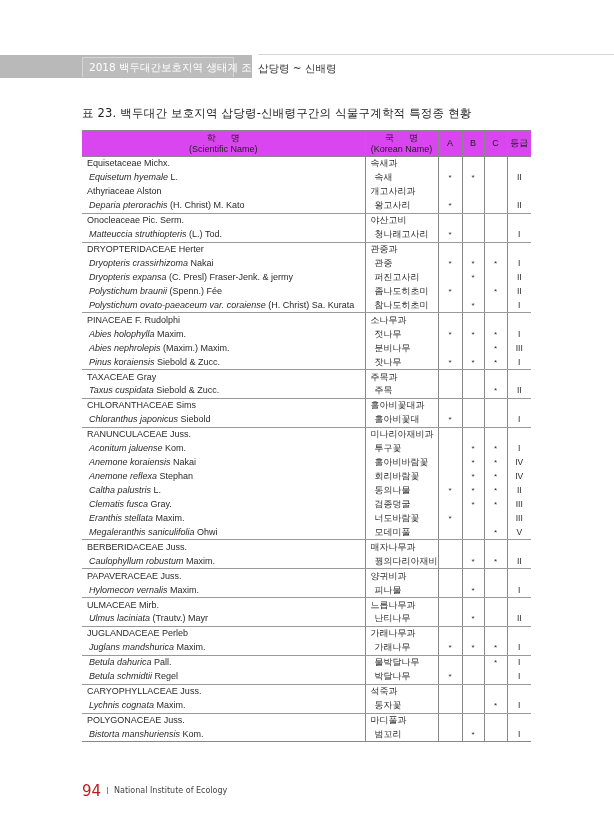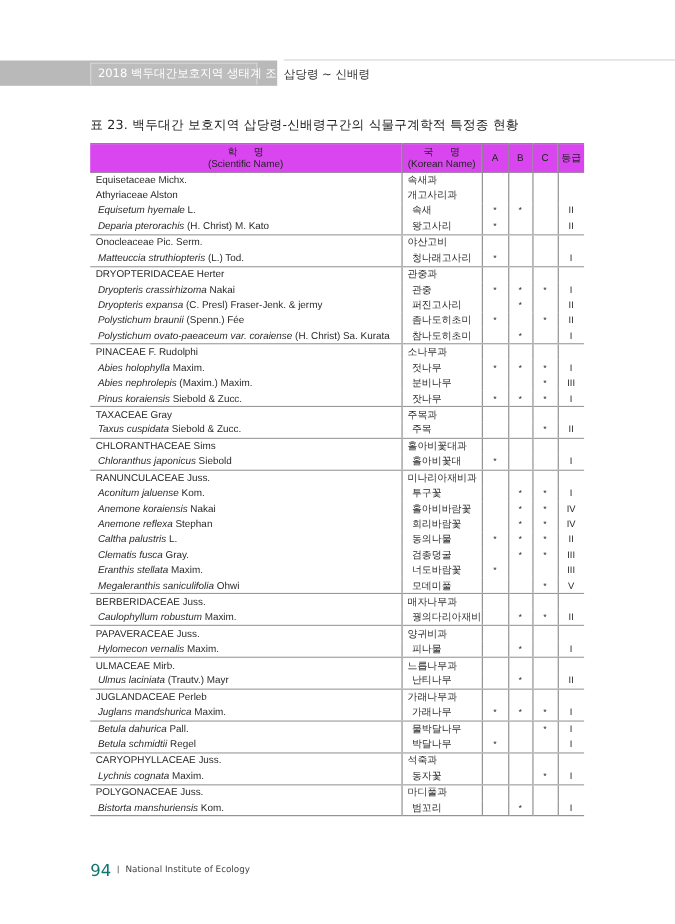--- a/index.html
+++ b/index.html
@@ -35,21 +35,21 @@
   .tbl td.sci.sp { padding-left: 7px; }
   .tbl td.kor { border-left: 1px solid #888; padding-left: 5px; }
   .tbl td.kor.sp { padding-left: 9px; }
   .tbl td.m { border-left: 1px solid #888; text-align: center; font-size: 8px; }
   .tbl td.g { border-left: 1px solid #888; text-align: center; font-size: 8.5px; }
   .tbl tr.grp-end td { border-bottom: 1px solid #999; }
   .tbl tr.last td { border-bottom: 1px solid #888; }
   .tbl i { font-style: italic; }
 
   .footer { position: absolute; left: 82px; top: 780px; white-space: nowrap; }
-  .pno { font-size: 15px; color: #0f766e; vertical-align: middle; margin-top: 32px; }
+  .pno { font-size: 15px; color: #b91c1c; vertical-align: middle; margin-top: 32px; }
   .fsep { display: inline-block; width: 1px; height: 7px; background: #888; margin: 0 6px 0 6px; vertical-align: middle; }
   .forg { font-size: 8px; color: #444; vertical-align: middle; }
 </style>
 </head>
 <body>
 
 <div class="hdr-band"></div>
 <div class="hdr-box">2018 백두대간보호지역 생태계 조사</div>
 <div class="hdr-line"></div>
 <div class="hdr-sub">삽당령 ~ 신배령</div>
@@ -84,34 +84,34 @@
   <tbody id="tbody">
       <tr>
         <td class="sci"><i></i><span style="white-space:pre">Equisetaceae Michx.</span></td>
         <td class="kor">속새과</td>
         <td class="m"></td>
         <td class="m"></td>
         <td class="m"></td>
         <td class="g"></td>
       </tr>
       <tr>
+        <td class="sci sp"><i>Equisetum hyemale</i><span style="white-space:pre"> L.</span></td>
+        <td class="kor sp">속새</td>
+        <td class="m">*</td>
+        <td class="m">*</td>
+        <td class="m"></td>
+        <td class="g">II</td>
+      </tr>
+      <tr>
         <td class="sci"><i></i><span style="white-space:pre">Athyriaceae Alston</span></td>
         <td class="kor">개고사리과</td>
         <td class="m"></td>
         <td class="m"></td>
         <td class="m"></td>
         <td class="g"></td>
-      </tr>
-      <tr>
-        <td class="sci sp"><i>Equisetum hyemale</i><span style="white-space:pre"> L.</span></td>
-        <td class="kor sp">속새</td>
-        <td class="m">*</td>
-        <td class="m">*</td>
-        <td class="m"></td>
-        <td class="g">II</td>
       </tr>
       <tr class="grp-end">
         <td class="sci sp"><i>Deparia pterorachis</i><span style="white-space:pre"> (H. Christ) M. Kato</span></td>
         <td class="kor sp">왕고사리</td>
         <td class="m">*</td>
         <td class="m"></td>
         <td class="m"></td>
         <td class="g">II</td>
       </tr>
       <tr>

